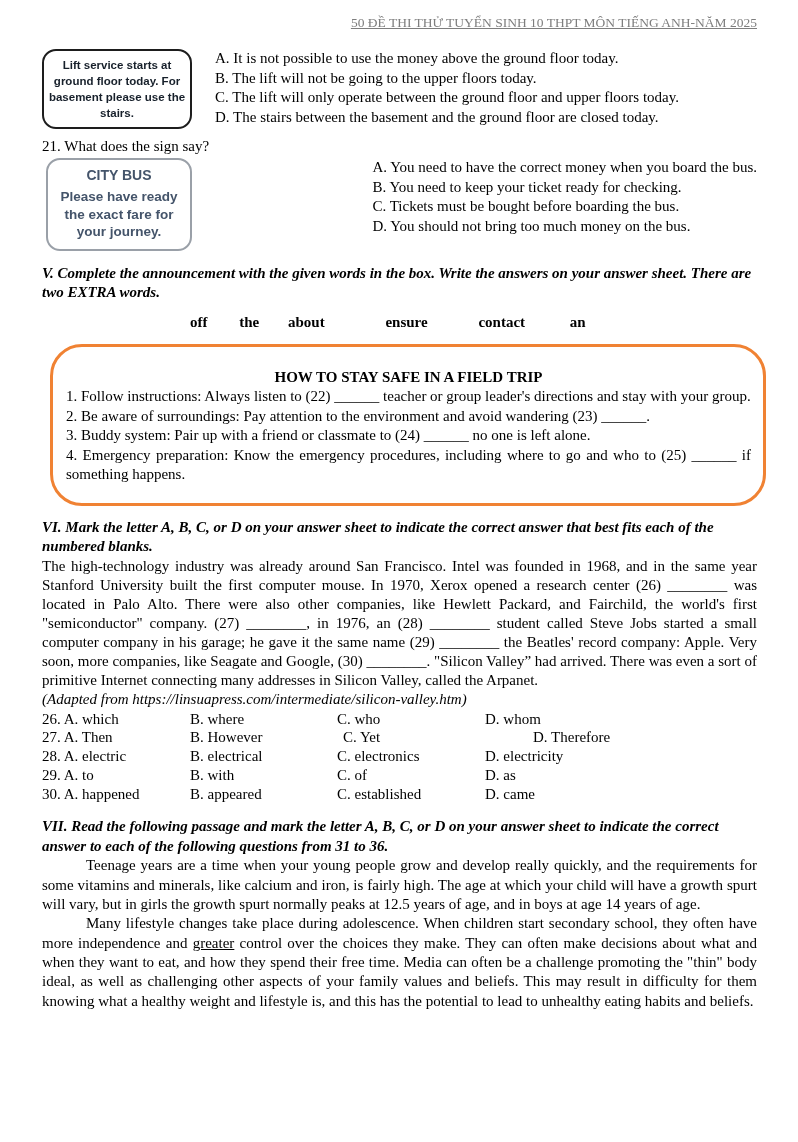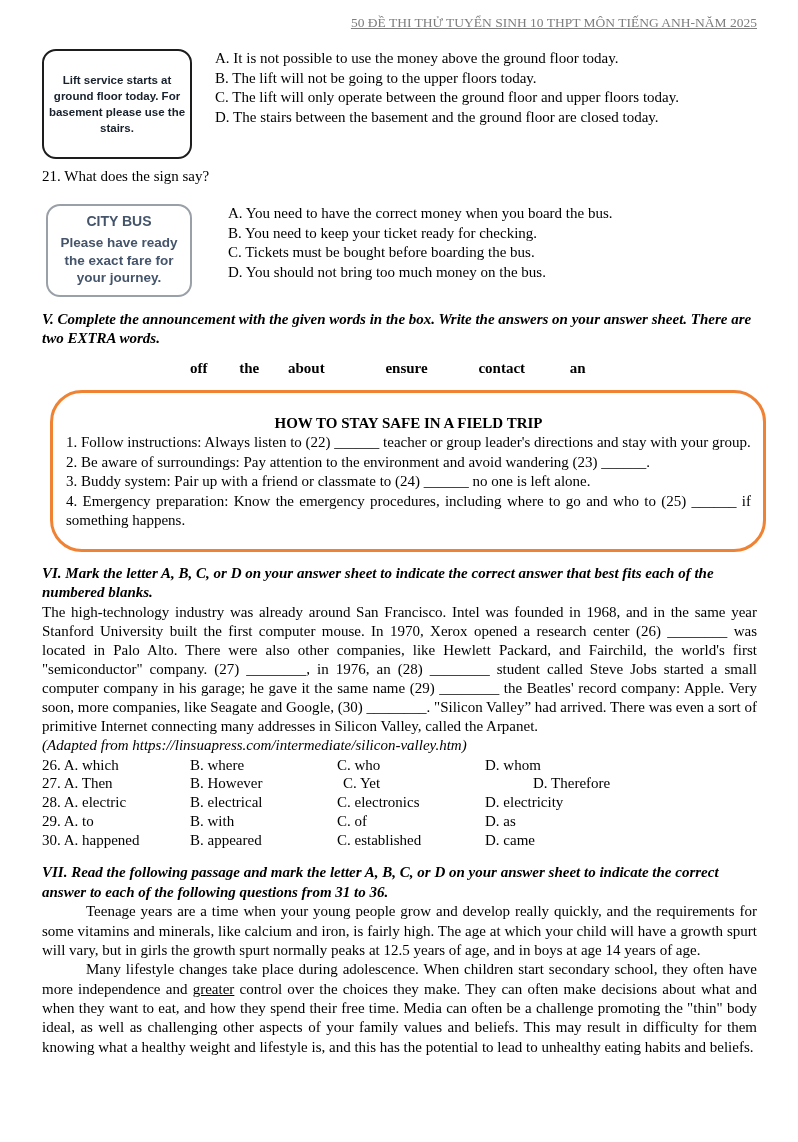--- a/index.html
+++ b/index.html
@@ -9,29 +9,29 @@
     font-family:"Liberation Serif", serif; font-size:15px; color:#000;
     padding:14px 41px 0 42px; overflow:hidden;
   }
   .page-header { text-align:right; font-size:13.5px; color:#7e7e7e; line-height:17px; }
   .page-header .hdr-text { text-decoration:underline; }
 
   .q-block { display:flex; align-items:flex-start; }
   .q20-block { margin-top:18px; }
   .sign-lift {
     width:150px; flex:0 0 150px; border:2px solid #1d1d1d; border-radius:14px;
-    padding:21px 2px; text-align:center;
+    padding:6px 2px; text-align:center;
     font-family:"Liberation Sans", sans-serif; font-weight:bold;
     font-size:11.5px; line-height:16px; color:#17202b;
   }
   .q20-options { margin-left:23px; padding-top:0px; }
   .option { line-height:19.5px; white-space:nowrap; }
 
   .q21-stem { margin-top:8px; line-height:19px; }
-  .q21-block { margin-top:18px; }
+  .q21-block { margin-top:2px;justify-content:space-between; }
   .sign-bus {
     width:146px; flex:0 0 146px; margin-left:4px;
     border:2px solid #9aa0a8; border-radius:14px;
     padding:7px 3px 8px; text-align:center;
     font-family:"Liberation Sans", sans-serif; color:#44546A;
   }
   .bus-title { font-weight:bold; font-size:14px; line-height:17px; margin-bottom:4px; }
   .bus-body  { font-weight:600; font-size:13.5px; line-height:17.5px; }
   .q21-options { margin-left:36px; }
 

